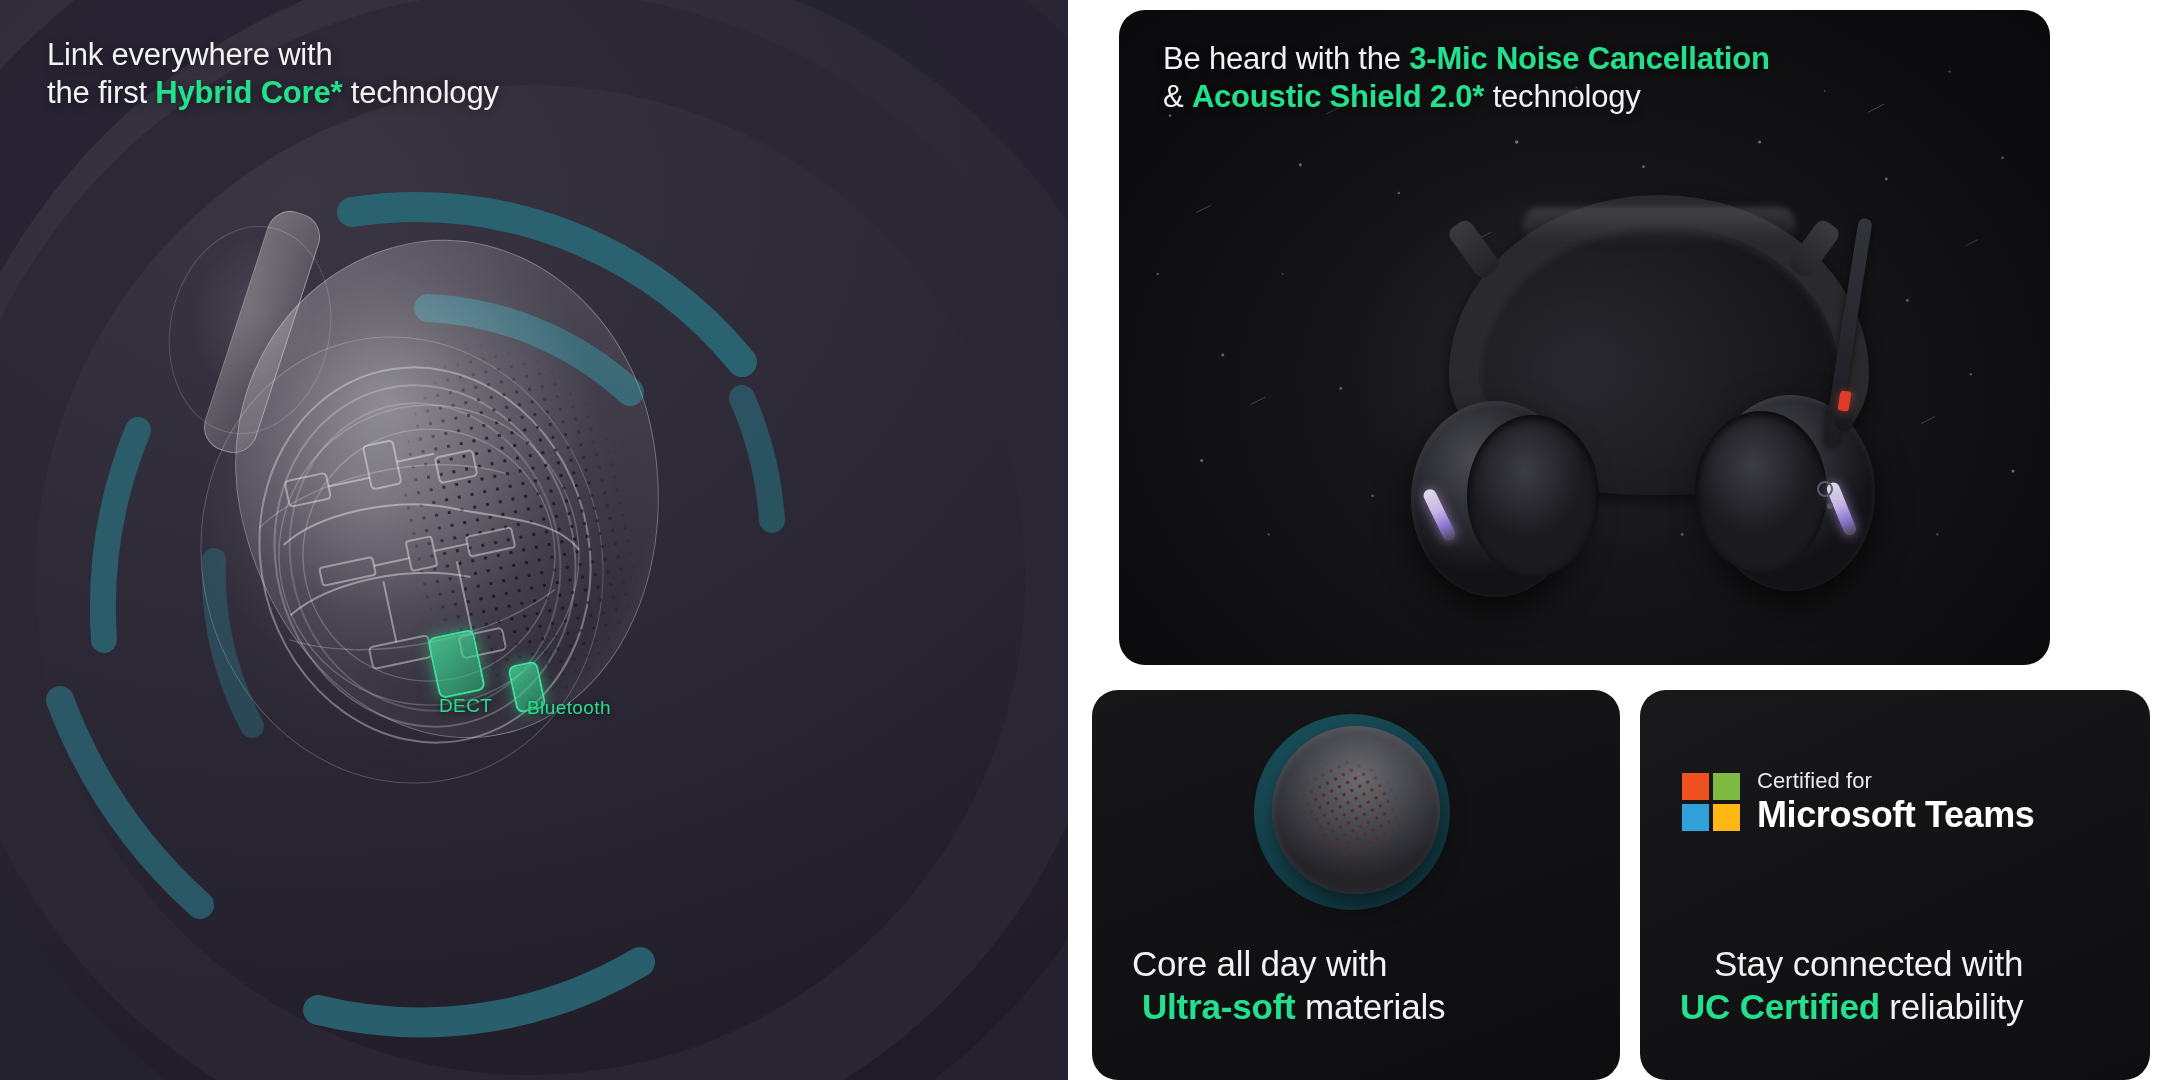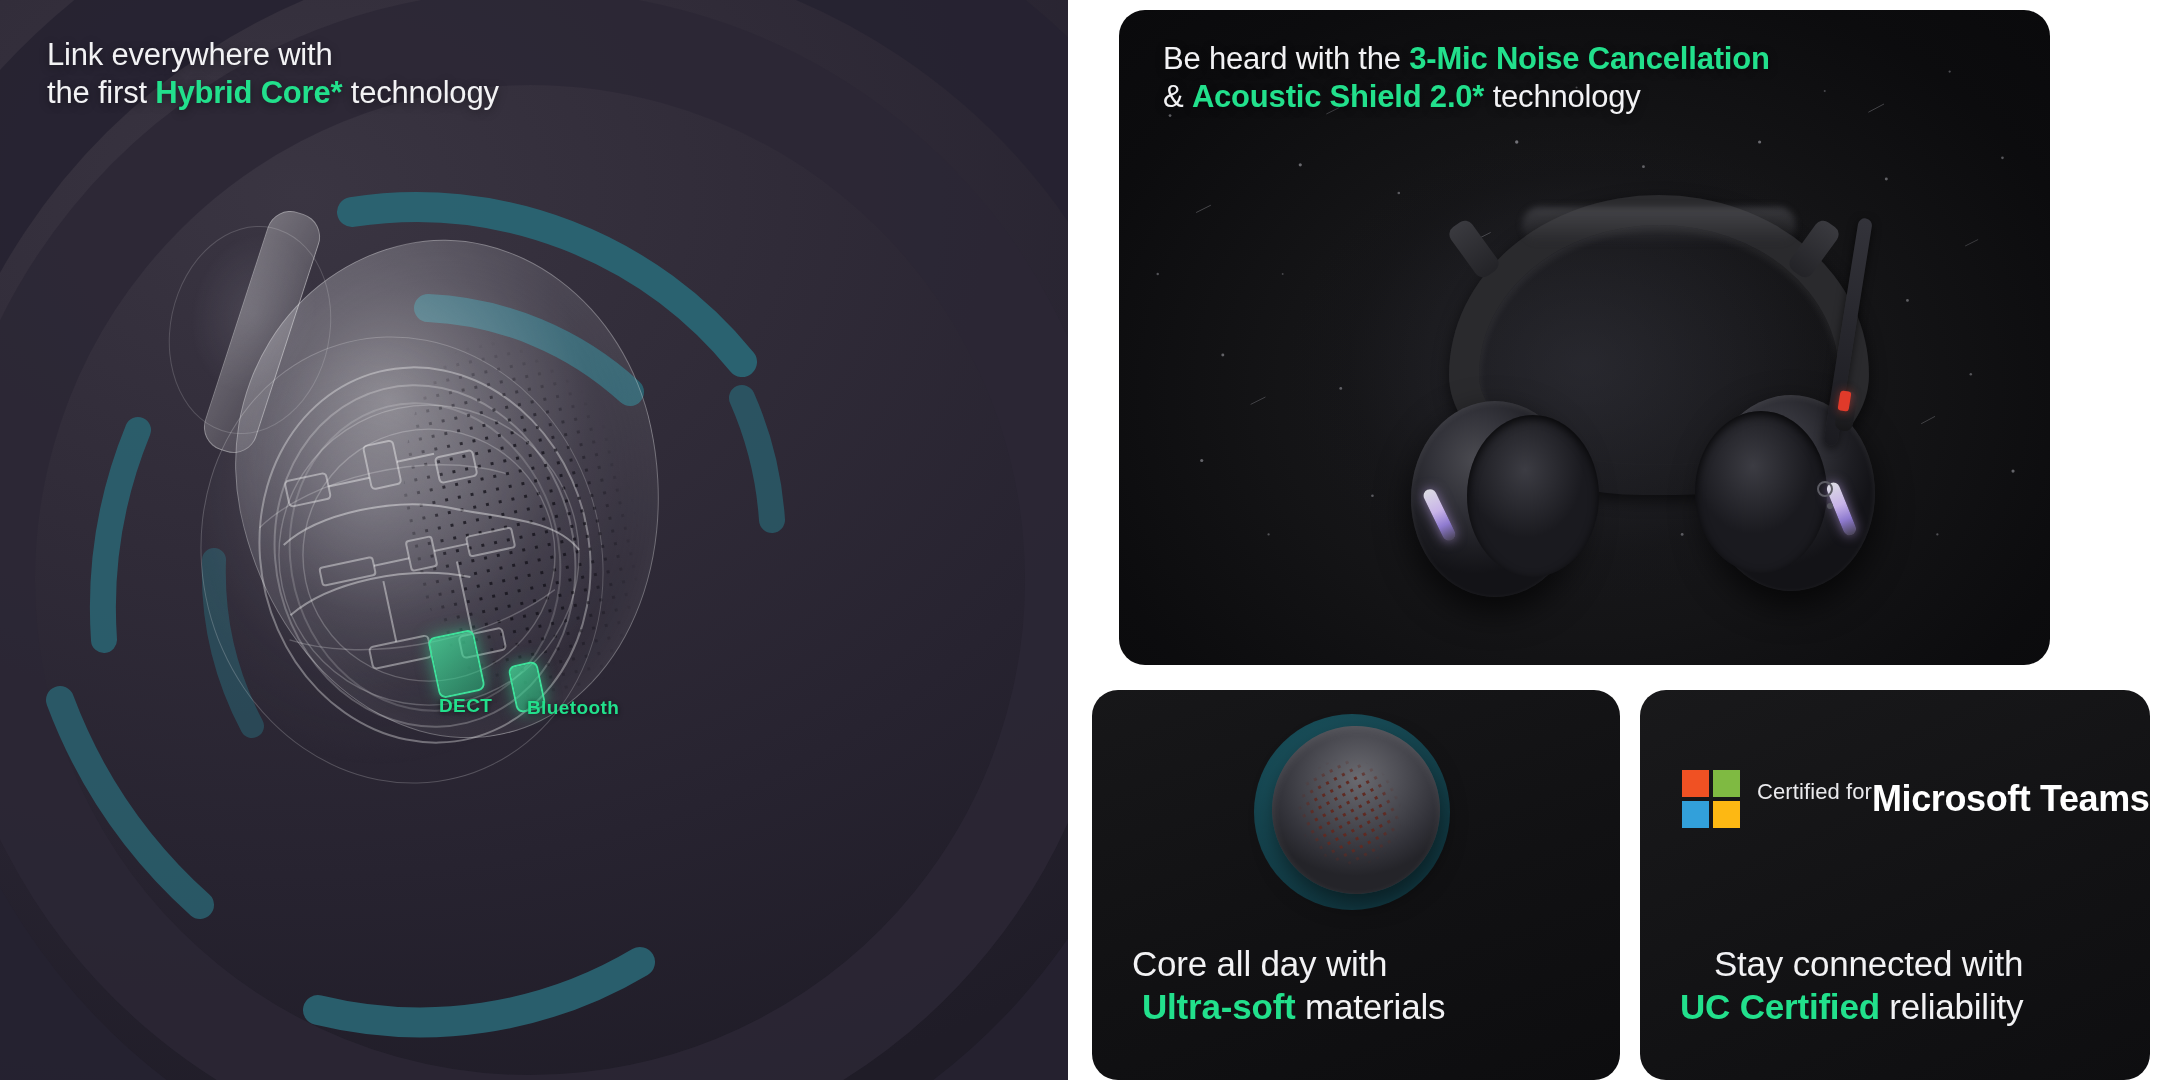--- a/index.html
+++ b/index.html
@@ -92,21 +92,21 @@
   .chip {
     position:absolute; border-radius:7px;
     background:linear-gradient(145deg, rgba(70,230,160,.72), rgba(35,190,125,.52));
     border:2px solid #3ee09a;
     box-shadow:0 0 16px rgba(62,224,154,.55);
   }
   #chip-dect  { left:293px; top:418px; width:47px; height:62px; transform:rotate(-12deg); }
   #chip-bt    { left:372px; top:448px; width:30px; height:48px; transform:rotate(-12deg); }
 
   .chip-label {
-    position:absolute; color:#2fe48f; font-weight:700; letter-spacing:.4px;
+    position:absolute; color:#2fe48f; font-weight:400; letter-spacing:.4px;
     text-shadow:0 1px 5px rgba(0,0,0,.65);
   }
   #label-dect { left:299px; top:480px; font-size:19px; }
   #label-bt   { left:387px; top:482px; font-size:19px; }
 
   
   .heading {
     position:absolute; color:#f2f2f4; font-size:31px; line-height:1.21;
     font-weight:400; letter-spacing:-.2px; text-shadow:0 2px 10px rgba(0,0,0,.45);
   }
@@ -228,21 +228,21 @@
   #caption-ultra-soft { top:252px; }
 
   
   #card-uc-certified {
     left:1640px; top:690px; width:510px; height:390px;
     background:linear-gradient(155deg, #19191b 0%, #121214 60%, #0e0e10 100%);
   }
   .ms-badge { position:absolute; left:42px; top:80px; display:flex; align-items:center; gap:17px; }
   .ms-grid { display:grid; grid-template-columns:27px 27px; grid-template-rows:27px 27px; gap:4px; }
   .ms-sq { width:27px; height:27px; }
-  .ms-txt { display:flex; flex-direction:row; line-height:1; }
+  .ms-txt { display:flex; flex-direction:column; line-height:1; }
   .ms-certified { color:#e9e9ec; font-size:22px; letter-spacing:.1px; margin-bottom:5px; }
   .ms-teams { color:#ffffff; font-size:36px; font-weight:700; letter-spacing:-.4px; }
   #caption-uc-certified { top:252px;text-align:right; }
 </style>
 </head>
 <body>
 
 <div class="board">
 
   <section class="card" id="panel-hybrid-core">

